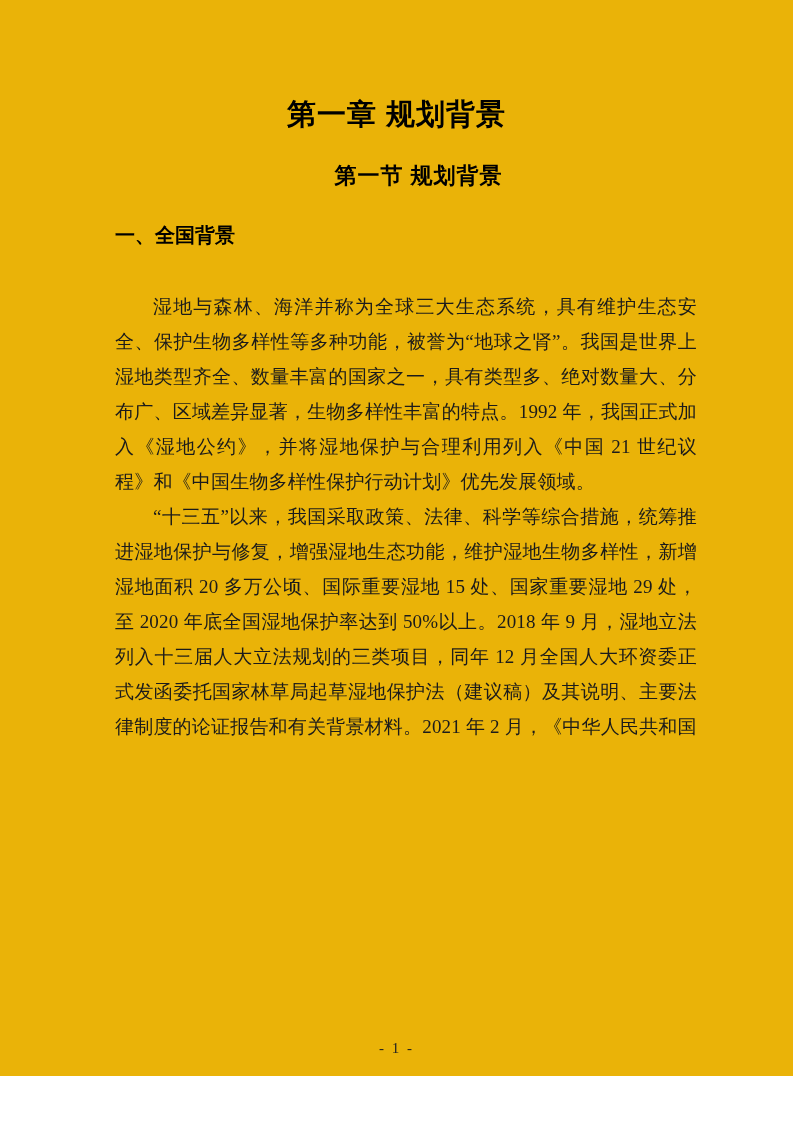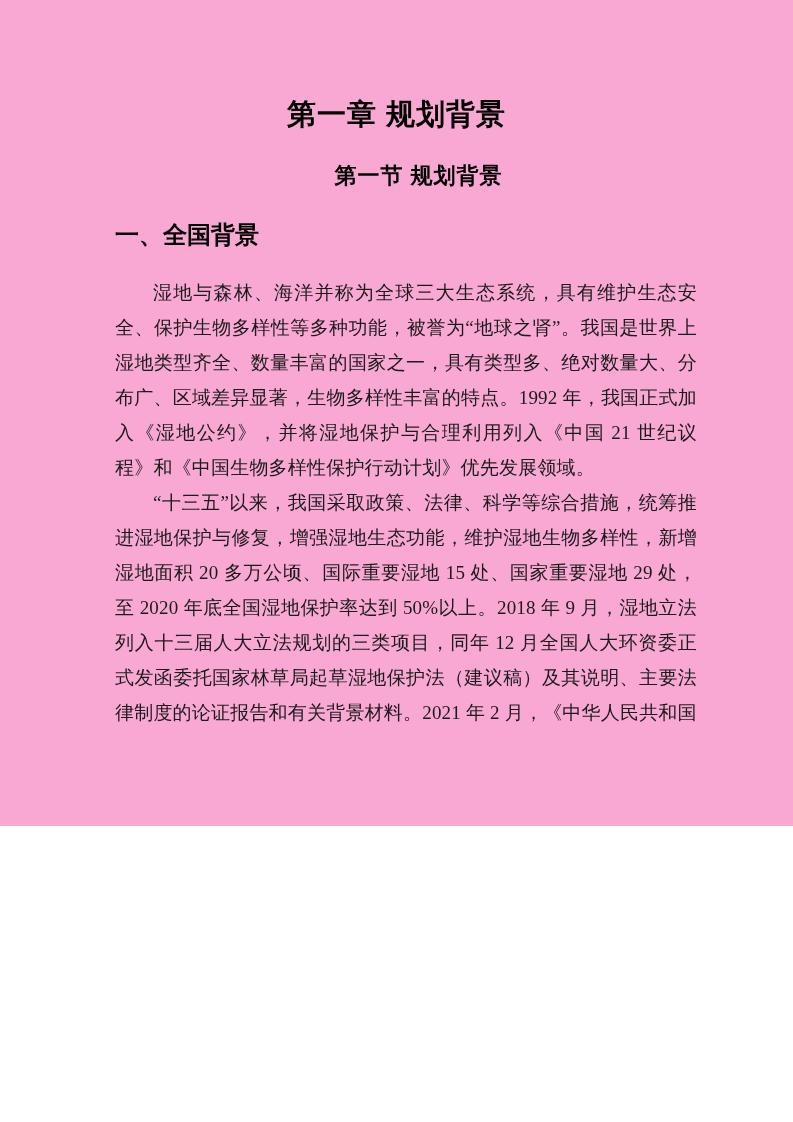--- a/index.html
+++ b/index.html
@@ -3,22 +3,22 @@
 <meta charset="utf-8">
 <style>
   html, body {
     margin: 0;
     padding: 0;
     background: #ffffff;
   }
   .page {
     position: relative;
     width: 793px;
-    height: 826px;
-    background: #f9a8d4;
+    height: 1076px;
+    background: #eab308;
     overflow: hidden;
     box-sizing: border-box;
     padding: 100px 96px 0 115px;
     font-family: "Liberation Serif", "DejaVu Serif", serif;
     color: #1b1b1b;
   }
   .chapter-title {
     margin: 0 -96px 0 -115px;      
     text-align: center;
     font-family: "Liberation Sans", "DejaVu Sans", sans-serif;
@@ -37,26 +37,26 @@
     line-height: 22px;
     color: #000000;
     letter-spacing: 1px;
     padding-left: 44px;
   }
   .subsection-heading {
     margin: 38px 0 0 0;
     text-align: left;
     font-family: "Liberation Sans", "DejaVu Sans", sans-serif;
     font-weight: 800;
-    font-size: 24px;
+    font-size: 20px;
     line-height: 20px;
     color: #000000;
   }
   .body-text {
-    margin-top: 30px;
+    margin-top: 44px;
   }
   .body-text p {
     margin: 0;
     font-size: 19px;
     line-height: 35px;
     text-align: justify;
     text-indent: 2em;
     letter-spacing: 0.2px;
     color: #1b1b1b;
   }

